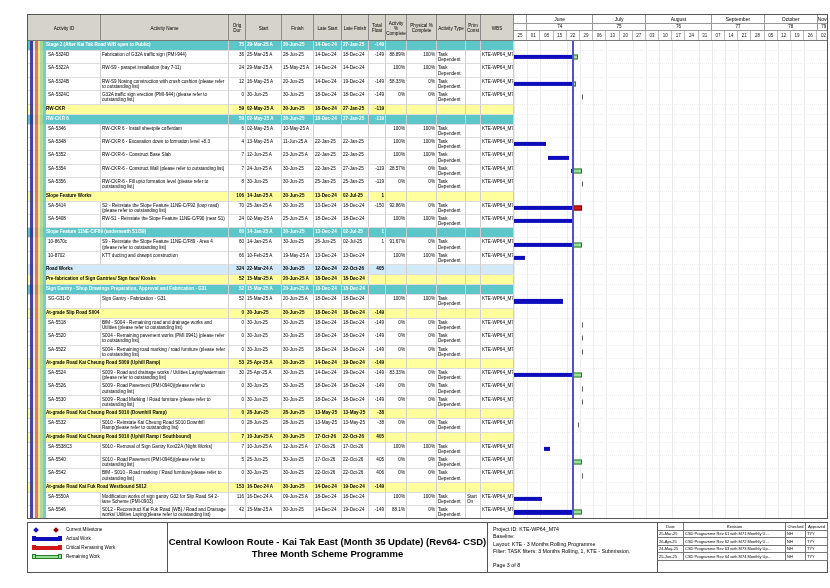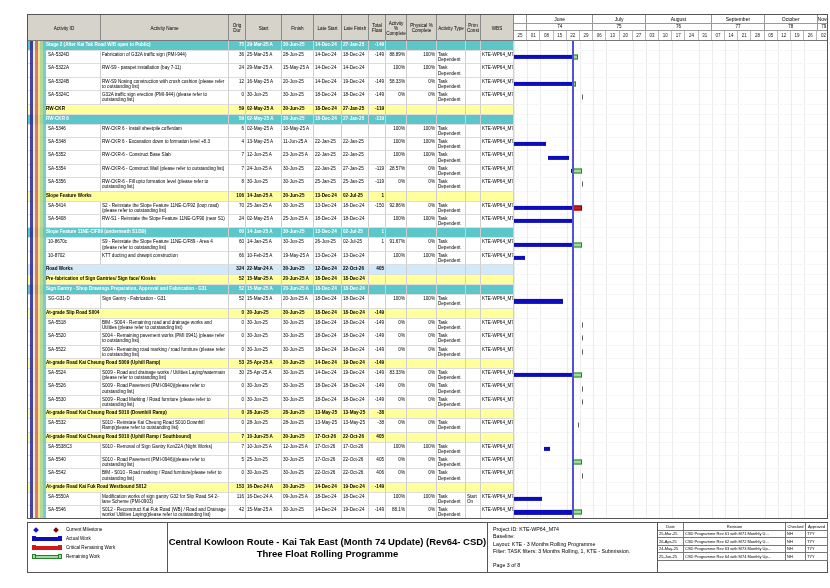--- a/index.html
+++ b/index.html
@@ -827,22 +827,22 @@
         <div class="leg-item">
           <div class="leg-icon">
             <span class="lbar" style="background: rgb(152, 224, 152); border: 1px solid rgb(42, 125, 42);"></span>
             <span class="lcap" style="left: 0px; background: rgb(152, 224, 152); border: 1px solid rgb(42, 125, 42);"></span>
             <span class="lcap" style="left: 26px; background: rgb(152, 224, 152); border: 1px solid rgb(42, 125, 42);"></span>
           </div>
           <span class="leg-label">Remaining Work</span>
         </div>
       </div>
     <div class="titleblock">
-      <div class="title-l1">Central Kowloon Route - Kai Tak East (Month 74 Update) (Rev64- CSD)</div>
-      <div class="title-l2">Three Float Rolling Programme</div>
+      <div class="title-l1">Central Kowloon Route - Kai Tak East (Month 35 Update) (Rev64- CSD)</div>
+      <div class="title-l2">Three Month Scheme Programme</div>
     </div>
     <div class="info">
       <div>Project ID: KTE-WP64_M74</div>
       <div>Baseline:</div>
       <div>Layout: KTE - 3 Months Rolling Programme</div>
       <div>Filter: TASK filters: 3 Months Rolling, 1, KTE - Submission.</div>
       <div class="pg">Page 3 of 8</div>
     </div>
     <div class="revtable" id="revtable">
         <div class="rt-row rt-hdr">

